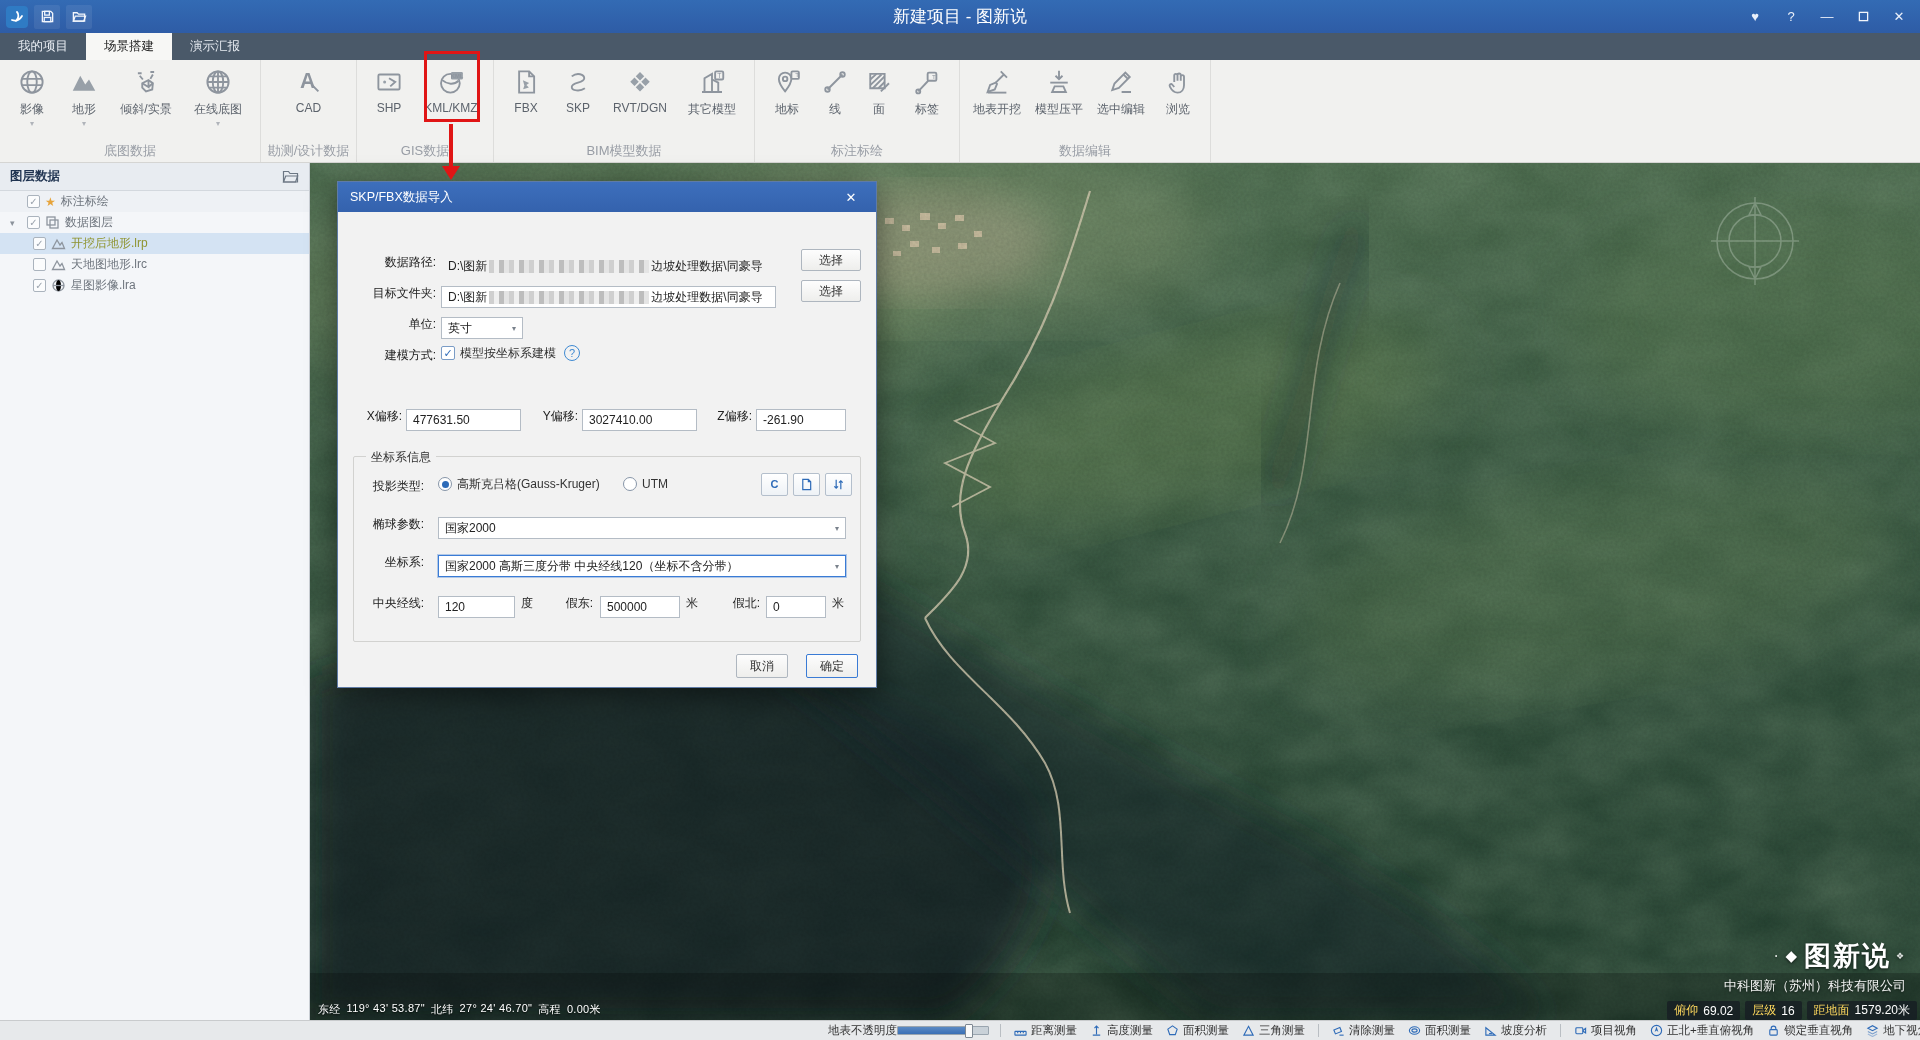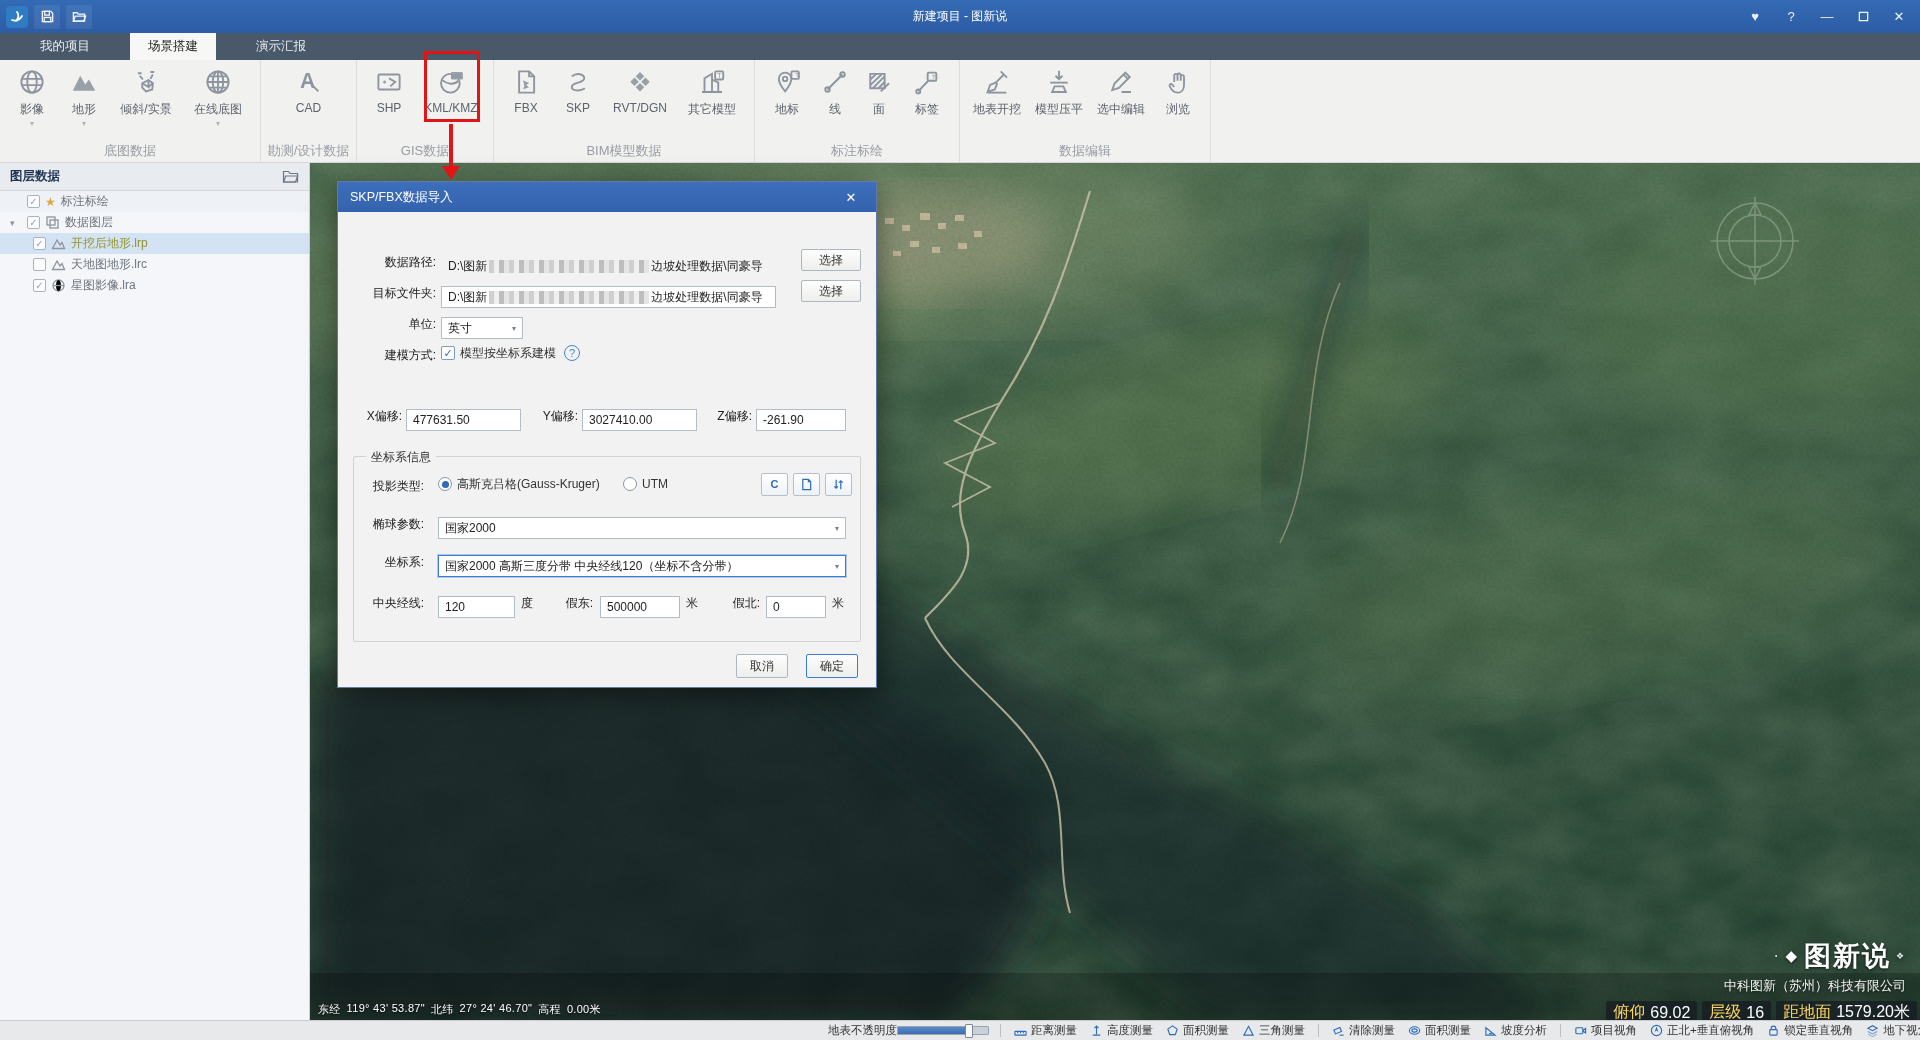--- a/index.html
+++ b/index.html
@@ -6,27 +6,27 @@
   html,body { width:1920px; height:1040px; overflow:hidden;
     font-family:"Liberation Sans","DejaVu Sans",sans-serif; font-size:12px; color:#333; }
 
   
   #titlebar { position:absolute; left:0; top:0; width:1920px; height:33px;
     background:linear-gradient(#336bb4,#2e5ca6); display:flex; align-items:center; z-index:10; }
   .tb-left { display:flex; align-items:center; gap:6px; padding-left:6px; }
   .tb-chip { width:26px; height:24px; display:flex; align-items:center; justify-content:center;
     border-radius:2px; background:rgba(255,255,255,.08); }
   .applogo { width:22px; height:22px; background:#2f7bc4; border-radius:4px; display:flex; align-items:center; justify-content:center; }
-  #tb-title { position:absolute; left:0; right:0; text-align:center; color:#fff; font-size:12px; pointer-events:none; }
+  #tb-title { position:absolute; left:0; right:0; text-align:center; color:#fff; font-size:17px; pointer-events:none; }
   .tb-right { margin-left:auto; display:flex; align-items:center; gap:2px; padding-right:4px; color:#fff; }
   .wbtn { width:34px; height:26px; display:flex; align-items:center; justify-content:center; color:#eaf0fa; font-size:13px; }
 
   
   #tabbar { position:absolute; left:0; top:33px; width:1920px; height:27px; background:#4a5969; display:flex; z-index:10; }
-  .tab { padding:0 18px; display:flex; align-items:center; color:#e8ecf2; font-size:12.5px;margin-left:22px; }
+  .tab { padding:0 18px; display:flex; align-items:center; color:#e8ecf2; font-size:12.5px; }
   .tab.active { background:#f7f7f5; color:#222; }
 
   
   #ribbon { position:absolute; left:0; top:60px; width:1920px; height:103px; background:#f1f1ef;
     border-bottom:1px solid #d5d5d3; display:flex; z-index:9; }
   .rgroup { display:flex; flex-direction:column; padding:2px 6px 0 6px; border-right:1px solid #dddddb; }
   .ritems { display:flex; flex:1; }
   .ritem { width:52px; display:flex; flex-direction:column; align-items:center; padding-top:5px; position:relative; }
   .ritem.wide { width:72px; }
   .ritem .ric { width:30px; height:30px; }
@@ -60,21 +60,21 @@
   .licon { width:15px; height:15px; margin-right:5px; }
   .licon path,.licon circle,.licon rect { stroke:#8e959e; stroke-width:1.3; fill:none; }
   .star { color:#e6a43c; font-size:12px; margin-right:5px; }
   .olive { color:#8f9430; }
 
   
   #map { position:absolute; left:310px; top:163px; width:1610px; height:857px; z-index:1; background:#2c4a36; }
   #coords { position:absolute; left:318px; top:1002px; z-index:4; color:#fff; font-size:11px;
     text-shadow:0 1px 2px rgba(0,0,0,.9); letter-spacing:.3px; display:flex; gap:6px; }
   #mapstatus { position:absolute; right:3px; top:1001px; z-index:4; display:flex; gap:5px; }
-  .chip { background:rgba(22,28,34,.78); border-radius:2px; padding:1px 7px; font-size:16px; color:#fff;
+  .chip { background:rgba(22,28,34,.78); border-radius:2px; padding:1px 7px; font-size:12px; color:#fff;
     display:flex; gap:5px; align-items:center; }
   .chip .cl { color:#ffd95e; }
   #watermark { position:absolute; right:14px; top:938px; z-index:4; text-align:right; color:#fff;
     text-shadow:0 1px 3px rgba(0,0,0,.7); }
   #brandline { font-size:27px; font-weight:bold; letter-spacing:2px; display:flex; align-items:center; justify-content:flex-end; gap:5px;}
   #brandline .dmd { font-size:15px; } #brandline .dmd.small { font-size:9px; opacity:.85; }
   #brandline .dot { font-size:12px; opacity:.8; }
   #company { font-size:13px; margin-top:3px; opacity:.95; }
 
   

